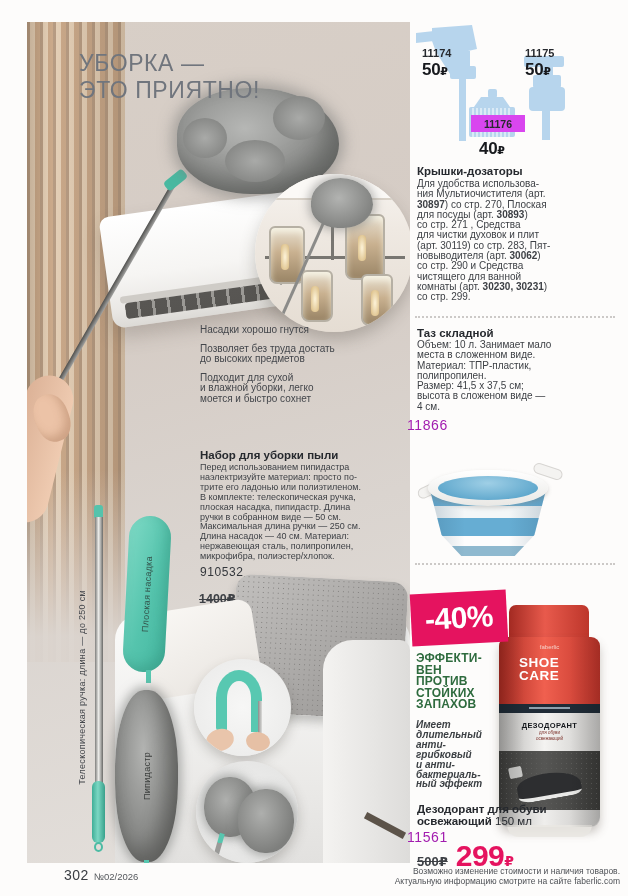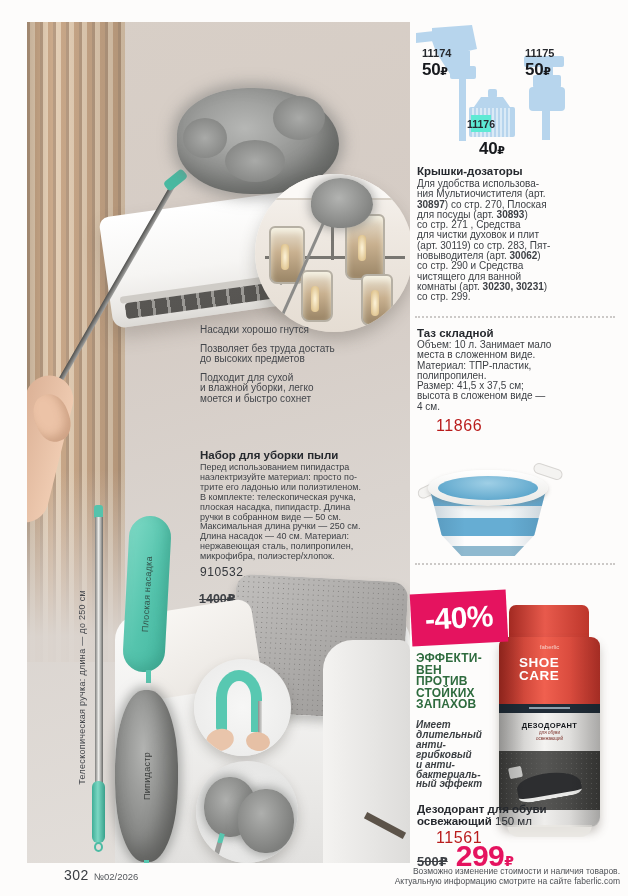--- a/index.html
+++ b/index.html
@@ -137,26 +137,26 @@
   .inset-bent { left:169px; top:739px; width:102px; height:102px; background:radial-gradient(#f0f0ef,#e2e2e1); }
   .blob { position:absolute; border-radius:48%; background:radial-gradient(ellipse at 42% 38%,#aeafad,#7e7f7d 70%);
     box-shadow:0 0 8px 3px rgba(120,121,119,.5); }
   .bent-handle { position:absolute; left:20px; top:72px; width:5px; height:28px; background:linear-gradient(180deg,#57c6af 35%,#9a9a98 35%); transform:rotate(16deg); }
 
   
   .rc-num { position:absolute; font-size:11px; font-weight:700; color:#26292e; z-index:3; }
   .rc-price { position:absolute; font-size:17px; font-weight:800; color:#17191d; z-index:3; letter-spacing:-.3px; }
   .rc-price .cur { font-size:11px; }
   .caps-icon { position:absolute; z-index:1; }
-  .cap-label-box { position:absolute; left:471px; top:115px; width:20px; height:17px; background:#5eead4; z-index:2;
+  .cap-label-box { position:absolute; left:471px; top:115px; width:54px; height:17px; background:#d946ef; z-index:2;
     display:flex; align-items:center; justify-content:center; font-size:10.5px; font-weight:700; color:#26292e; }
   .sec-heading { position:absolute; left:417px; font-size:11.5px; font-weight:700; color:#26292e; }
   .body-text { position:absolute; left:417px; font-size:10px; line-height:10.3px; color:#3c3f44; width:205px; }
   .divider { position:absolute; left:415px; width:200px; border-top:2px dotted #ccc9c7; }
-  .article { position:absolute; left:436px; font-size:16px; letter-spacing:.6px; color:#b91c1c; }
+  .article { position:absolute; left:407px; font-size:14px; letter-spacing:.6px; color:#a21caf; }
 
   
   .basin { position:absolute; left:420px; top:464px; width:140px; height:94px; }
   .basin .hL { position:absolute; left:-3px; top:20px; width:28px; height:11px; background:#f4f3f1; border:1px solid #d7d5d2; border-radius:6px; transform:rotate(-25deg); }
   .basin .hR { position:absolute; left:113px; top:2px; width:30px; height:11px; background:#f4f3f1; border:1px solid #d7d5d2; border-radius:6px; transform:rotate(18deg); }
   .basin .rim { position:absolute; left:8px; top:6px; width:120px; height:36px; border-radius:50%;
     background:linear-gradient(180deg,#ffffff,#e9e8e5); box-shadow:0 2px 4px rgba(120,115,108,.3); }
   .basin .rim-in { position:absolute; left:18px; top:12px; width:100px; height:24px; border-radius:50%;
     background:radial-gradient(ellipse at 50% 30%,#9fcfe6,#5ba5cb 80%); }
   .basin .body { position:absolute; left:10px; top:26px; width:116px; height:66px;
@@ -220,20 +220,22 @@
     <div class="pole-line"></div>
     <div class="pole-tip"></div>
     <div class="duster-head">
       <b style="left:6px;top:30px;width:44px;height:40px"></b>
       <b style="left:96px;top:8px;width:52px;height:44px"></b>
       <b style="left:48px;top:52px;width:60px;height:42px"></b>
     </div>
     <div class="arm"></div>
     <div class="fingers"></div>
 
+    <div class="hero-title pre">УБОРКА —
+ЭТО ПРИЯТНО!</div>
 
     <div class="chand">
       <div class="ceil"></div>
       <div class="arm1" style="left:10px;top:82px;width:140px;height:3px"></div>
       <div class="arm1" style="left:76px;top:26px;width:3px;height:60px"></div>
       <div class="arm1" style="left:30px;top:86px;width:3px;height:26px;transform:rotate(30deg)"></div>
       <div class="arm1" style="left:126px;top:86px;width:3px;height:26px;transform:rotate(-30deg)"></div>
       <div class="glass" style="left:14px;top:52px;width:36px;height:58px">
           <i></i>
         </div>

